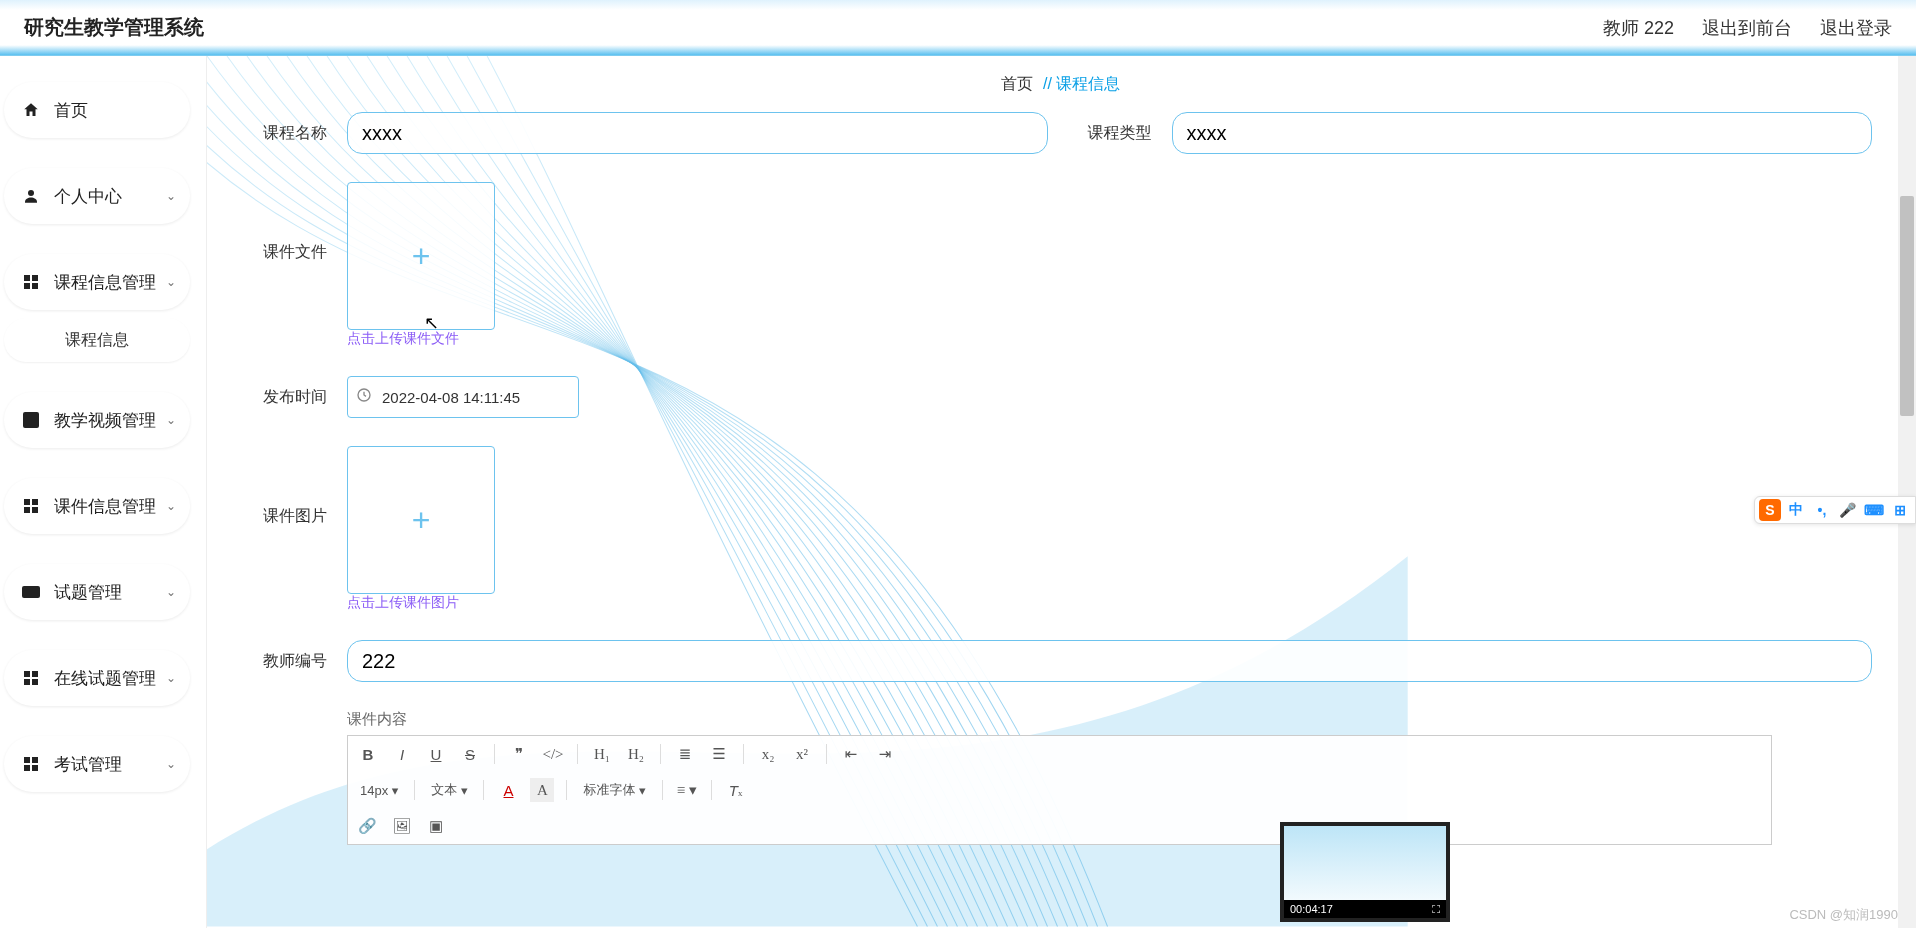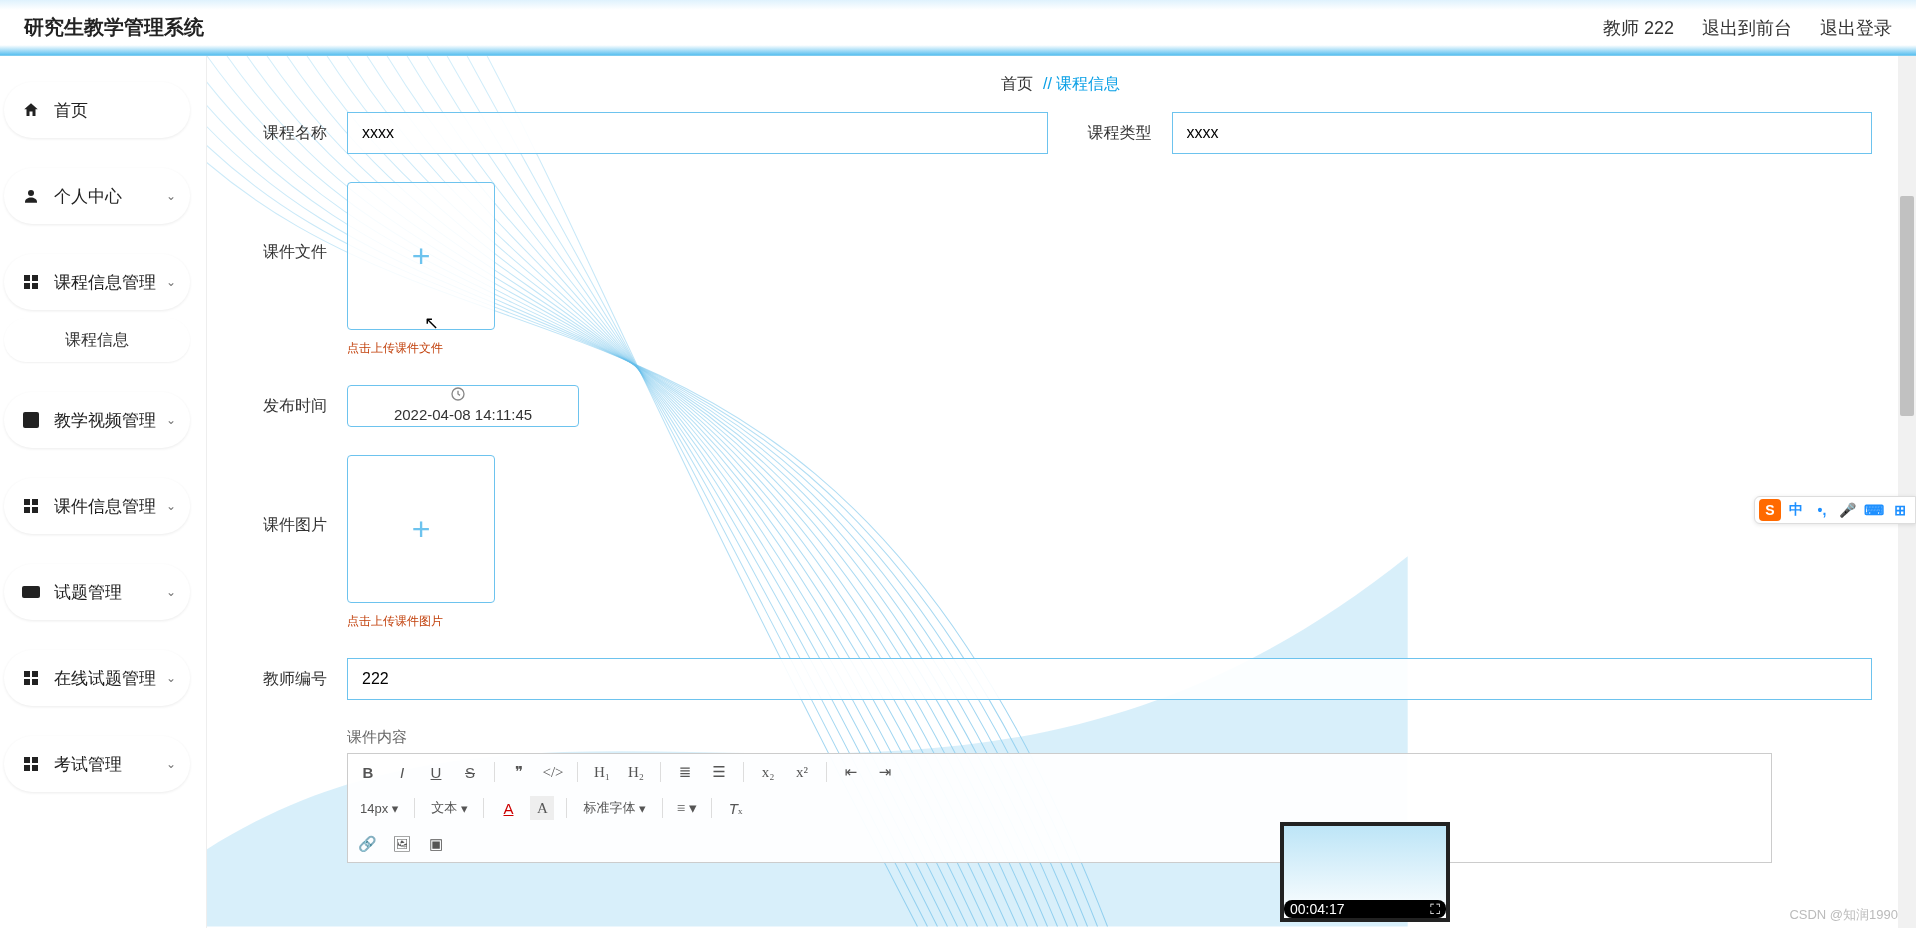--- a/index.html
+++ b/index.html
@@ -29,47 +29,47 @@
 .crumb b { font-weight: 400; color: #333; margin: 0 6px; }
 .crumb .sl { color: #0aa0e6; margin: 0 4px; }
 .crumb .cur { color: #0aa0e6; }
 
 
 .form-wrap { position: relative; padding: 0 36px; z-index: 1; }
 .row { display: flex; gap: 20px; margin-bottom: 28px; align-items: flex-start; }
 .field { display: flex; align-items: center; gap: 20px; flex: 1; }
 .field.lalign { flex: initial; }
 .flabel { width: 84px; text-align: right; font-size: 16px; color: #333; flex-shrink: 0; }
-.finput { flex: 1; height: 42px; border: 1px solid #6dc3ee; border-radius: 0; padding: 16px 14px; font-size: 16px; background: rgba(255,255,255,.9); }
+.finput { flex: 1; height: 42px; border: 1px solid #6dc3ee; border-radius: 15px; padding: 16px 14px; font-size: 20px; background: rgba(255,255,255,.9); }
 
 .upload-box { width: 148px; height: 148px; border: 1px solid #6dc3ee; border-radius: 4px; display: flex; align-items: center; justify-content: center; font-size: 32px; color: #6dc3ee; cursor: pointer; background: rgba(255,255,255,.85); }
-.upload-hint { font-size: 12px; color: #c2410c; margin-top: 10px; }
+.upload-hint { font-size: 14px; color: #8b5cf6; }
 .field.vert { align-items: flex-start; }
 .field.vert .flabel { padding-top: 60px; }
 .vcol { display: flex; flex-direction: column; }
 
-.dt-input { display: flex; align-items: center; height: 42px; border: 1px solid #6dc3ee; border-radius: 4px; padding: 0 8px; background: rgba(255,255,255,.92); width: 232px; flex-direction: column; }
+.dt-input { display: flex; align-items: center; height: 42px; border: 1px solid #6dc3ee; border-radius: 4px; padding: 0 8px; background: rgba(255,255,255,.92); width: 232px; }
 .dt-input .clk { margin-right: 10px; color: #888; }
 .dt-input span.val { font-size: 15px; color: #333; }
 
 
 .ed-wrap { margin-left: 104px; margin-right: 100px; border: 1px solid #ccc; background: rgba(255,255,255,.94); }
 .ed-label { margin-left: 104px; font-size: 15px; color: #666; margin-bottom: 6px; }
 .ed-toolbar { display: flex; flex-wrap: wrap; padding: 6px 8px; gap: 6px 10px; align-items: center; }
 .ed-toolbar .tb { width: 24px; height: 24px; display: flex; align-items: center; justify-content: center; font-size: 15px; color: #555; cursor: pointer; font-family: serif; }
 .ed-toolbar .tb.txt { width: auto; padding: 0 4px; font-family: inherit; font-size: 13px; }
 .ed-toolbar .sep { width: 1px; height: 20px; background: #ddd; margin: 0 2px; }
 
 
 .scrollbar { position: absolute; right: 0; top: 56px; bottom: 0; width: 18px; background: #f1f1f1; }
 .scrollbar .thumb { position: absolute; left: 2px; right: 2px; top: 140px; height: 220px; background: #c1c1c1; border-radius: 2px; }
 
 
 .thumb-vid { position: absolute; right: 466px; bottom: 6px; width: 170px; height: 100px; border: 4px solid #222; background: linear-gradient(#bde5f7, #fff); z-index: 3; }
-.thumb-vid .bar { position: absolute; left: 0; right: 0; bottom: 0; height: 18px; background: #000; color: #fff; font-size: 14px; display: flex; align-items: center; padding: 0 6px; justify-content: space-between; border-radius: 8px; }
+.thumb-vid .bar { position: absolute; left: 0; right: 0; bottom: 0; height: 18px; background: #000; color: #fff; font-size: 11px; display: flex; align-items: center; padding: 0 6px; justify-content: space-between; }
 
 
 .watermark { position: absolute; right: 18px; bottom: 4px; font-size: 13px; color: #bbb; z-index: 3; }
 
 
 .ime { position: absolute; right: 0; top: 496px; display: flex; align-items: center; background: #fff; border: 1px solid #ddd; border-radius: 6px 0 0 6px; box-shadow: 0 1px 4px rgba(0,0,0,.1); padding: 2px 4px; gap: 4px; z-index: 5; }
 .ime .sq { width: 22px; height: 22px; border-radius: 4px; display: flex; align-items: center; justify-content: center; font-size: 14px; font-weight: 700; }
 .ime .orange { background: #ff6a00; color: #fff; }
 .ime .t { color: #1e90ff; }
 

